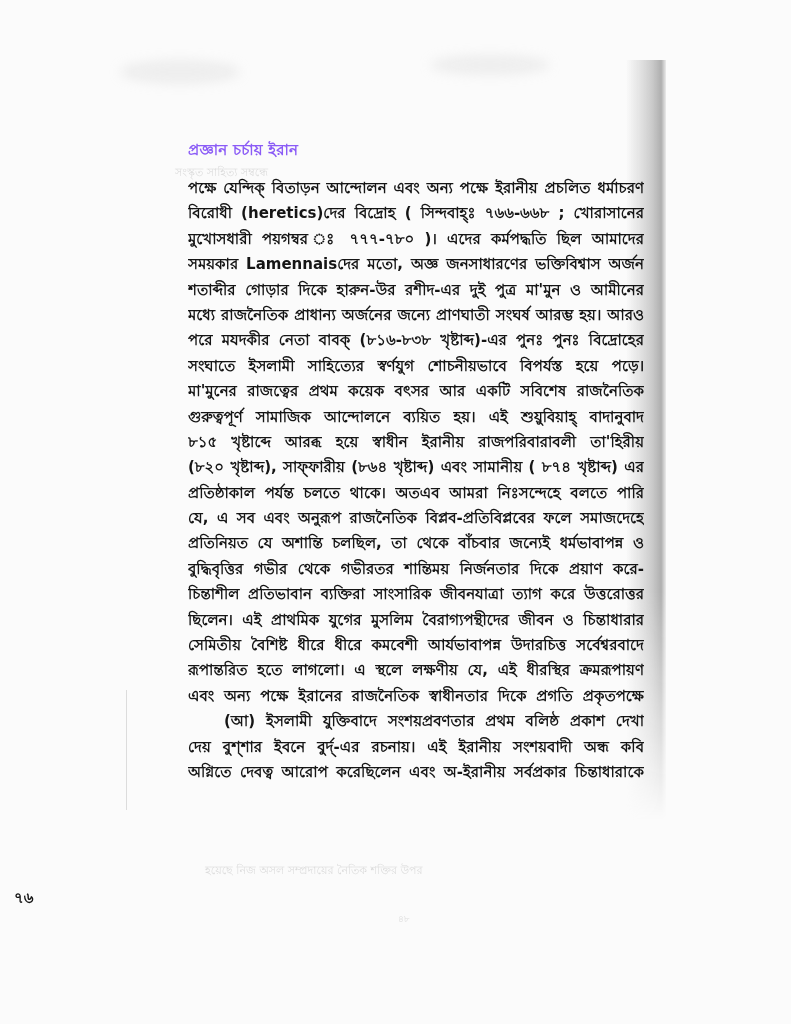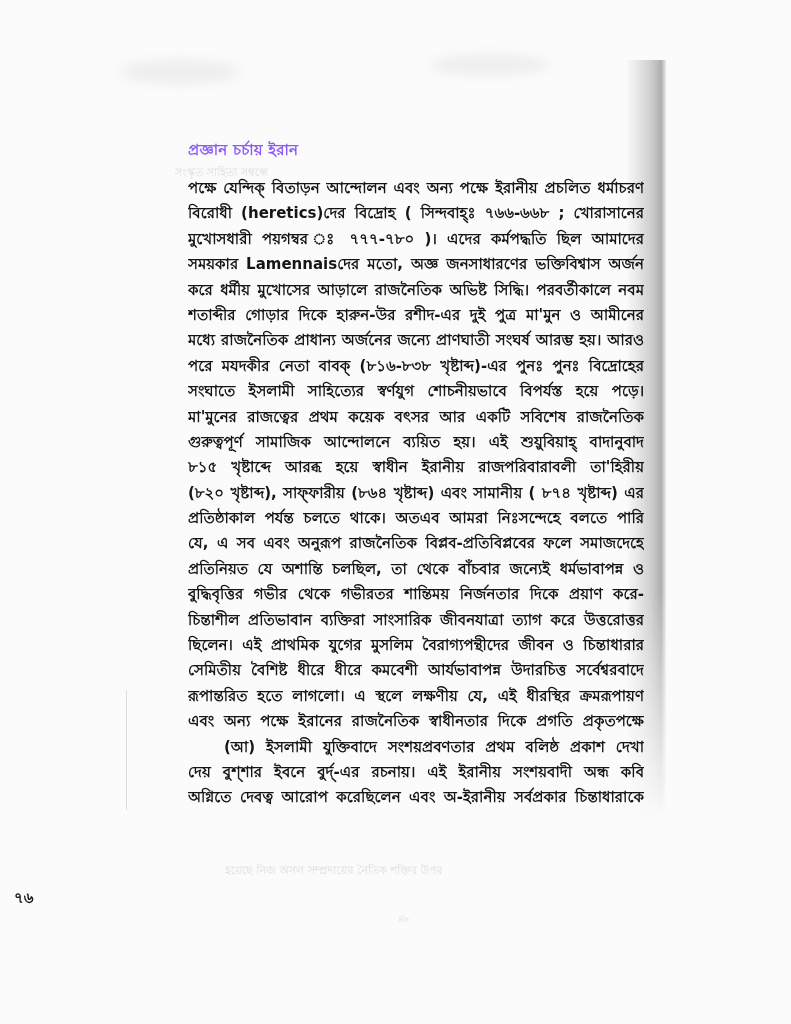--- a/index.html
+++ b/index.html
@@ -63,21 +63,21 @@
       letter-spacing: 0.2px;
       color: #8b5cf6;
     }
     .bleed-line {
       position: absolute;
       font-size: 11px;
       color: rgba(160,160,160,0.35);
       white-space: nowrap;
     }
     .bleed-line.top { left: 175px; top: 164px; }
-    .bleed-line.bottom { left: 205px; top: 862px; margin-left: 20px; }
+    .bleed-line.bottom { left: 205px; top: 862px; }
     .body-text {
       position: absolute;
       left: 188px;
       top: 176px;
       width: 456px;
     }
     .line {
       height: 25.4px;
       line-height: 25.4px;
       font-size: 15px;
@@ -124,21 +124,20 @@
 
   <div class="running-head">প্রজ্ঞান চর্চায় ইরান</div>
   <div class="bleed-line top">সংস্কৃত সাহিত্য সম্বন্ধে</div>
 
   <div class="body-text">
     <div class="paragraph">
       <div class="line">পক্ষে যেন্দিক্ বিতাড়ন আন্দোলন এবং অন্য পক্ষে ইরানীয় প্রচলিত ধর্মাচরণ</div>
       <div class="line">বিরোধী (heretics)দের বিদ্রোহ ( সিন্দবাহ্ঃ ৭৬৬-৬৬৮ ; খোরাসানের</div>
       <div class="line">মুখোসধারী পয়গম্বর ঃ ৭৭৭-৭৮০ )। এদের কর্মপদ্ধতি ছিল আমাদের</div>
       <div class="line">সময়কার Lamennaisদের মতো, অজ্ঞ জনসাধারণের ভক্তিবিশ্বাস অর্জন</div>
-      <div class="line">করে ধর্মীয় মুখোসের আড়ালে রাজনৈতিক অভিষ্ট সিদ্ধি। পরবর্তীকালে নবম</div>
       <div class="line">শতাব্দীর গোড়ার দিকে হারুন-উর রশীদ-এর দুই পুত্র মা'মুন ও আমীনের</div>
       <div class="line">মধ্যে রাজনৈতিক প্রাধান্য অর্জনের জন্যে প্রাণঘাতী সংঘর্ষ আরম্ভ হয়। আরও</div>
       <div class="line">পরে মযদকীর নেতা বাবক্ (৮১৬-৮৩৮ খৃষ্টাব্দ)-এর পুনঃ পুনঃ বিদ্রোহের</div>
       <div class="line">সংঘাতে ইসলামী সাহিত্যের স্বর্ণযুগ শোচনীয়ভাবে বিপর্যস্ত হয়ে পড়ে।</div>
       <div class="line">মা'মুনের রাজত্বের প্রথম কয়েক বৎসর আর একটি সবিশেষ রাজনৈতিক</div>
       <div class="line">গুরুত্বপূর্ণ সামাজিক আন্দোলনে ব্যয়িত হয়। এই শুয়ুবিয়াহ্ বাদানুবাদ</div>
       <div class="line">৮১৫ খৃষ্টাব্দে আরব্ধ হয়ে স্বাধীন ইরানীয় রাজপরিবারাবলী তা'হিরীয়</div>
       <div class="line">(৮২০ খৃষ্টাব্দ), সাফ্‌ফারীয় (৮৬৪ খৃষ্টাব্দ) এবং সামানীয় ( ৮৭৪ খৃষ্টাব্দ) এর</div>
       <div class="line">প্রতিষ্ঠাকাল পর্যন্ত চলতে থাকে। অতএব আমরা নিঃসন্দেহে বলতে পারি</div>
       <div class="line">যে, এ সব এবং অনুরূপ রাজনৈতিক বিপ্লব-প্রতিবিপ্লবের ফলে সমাজদেহে</div>

